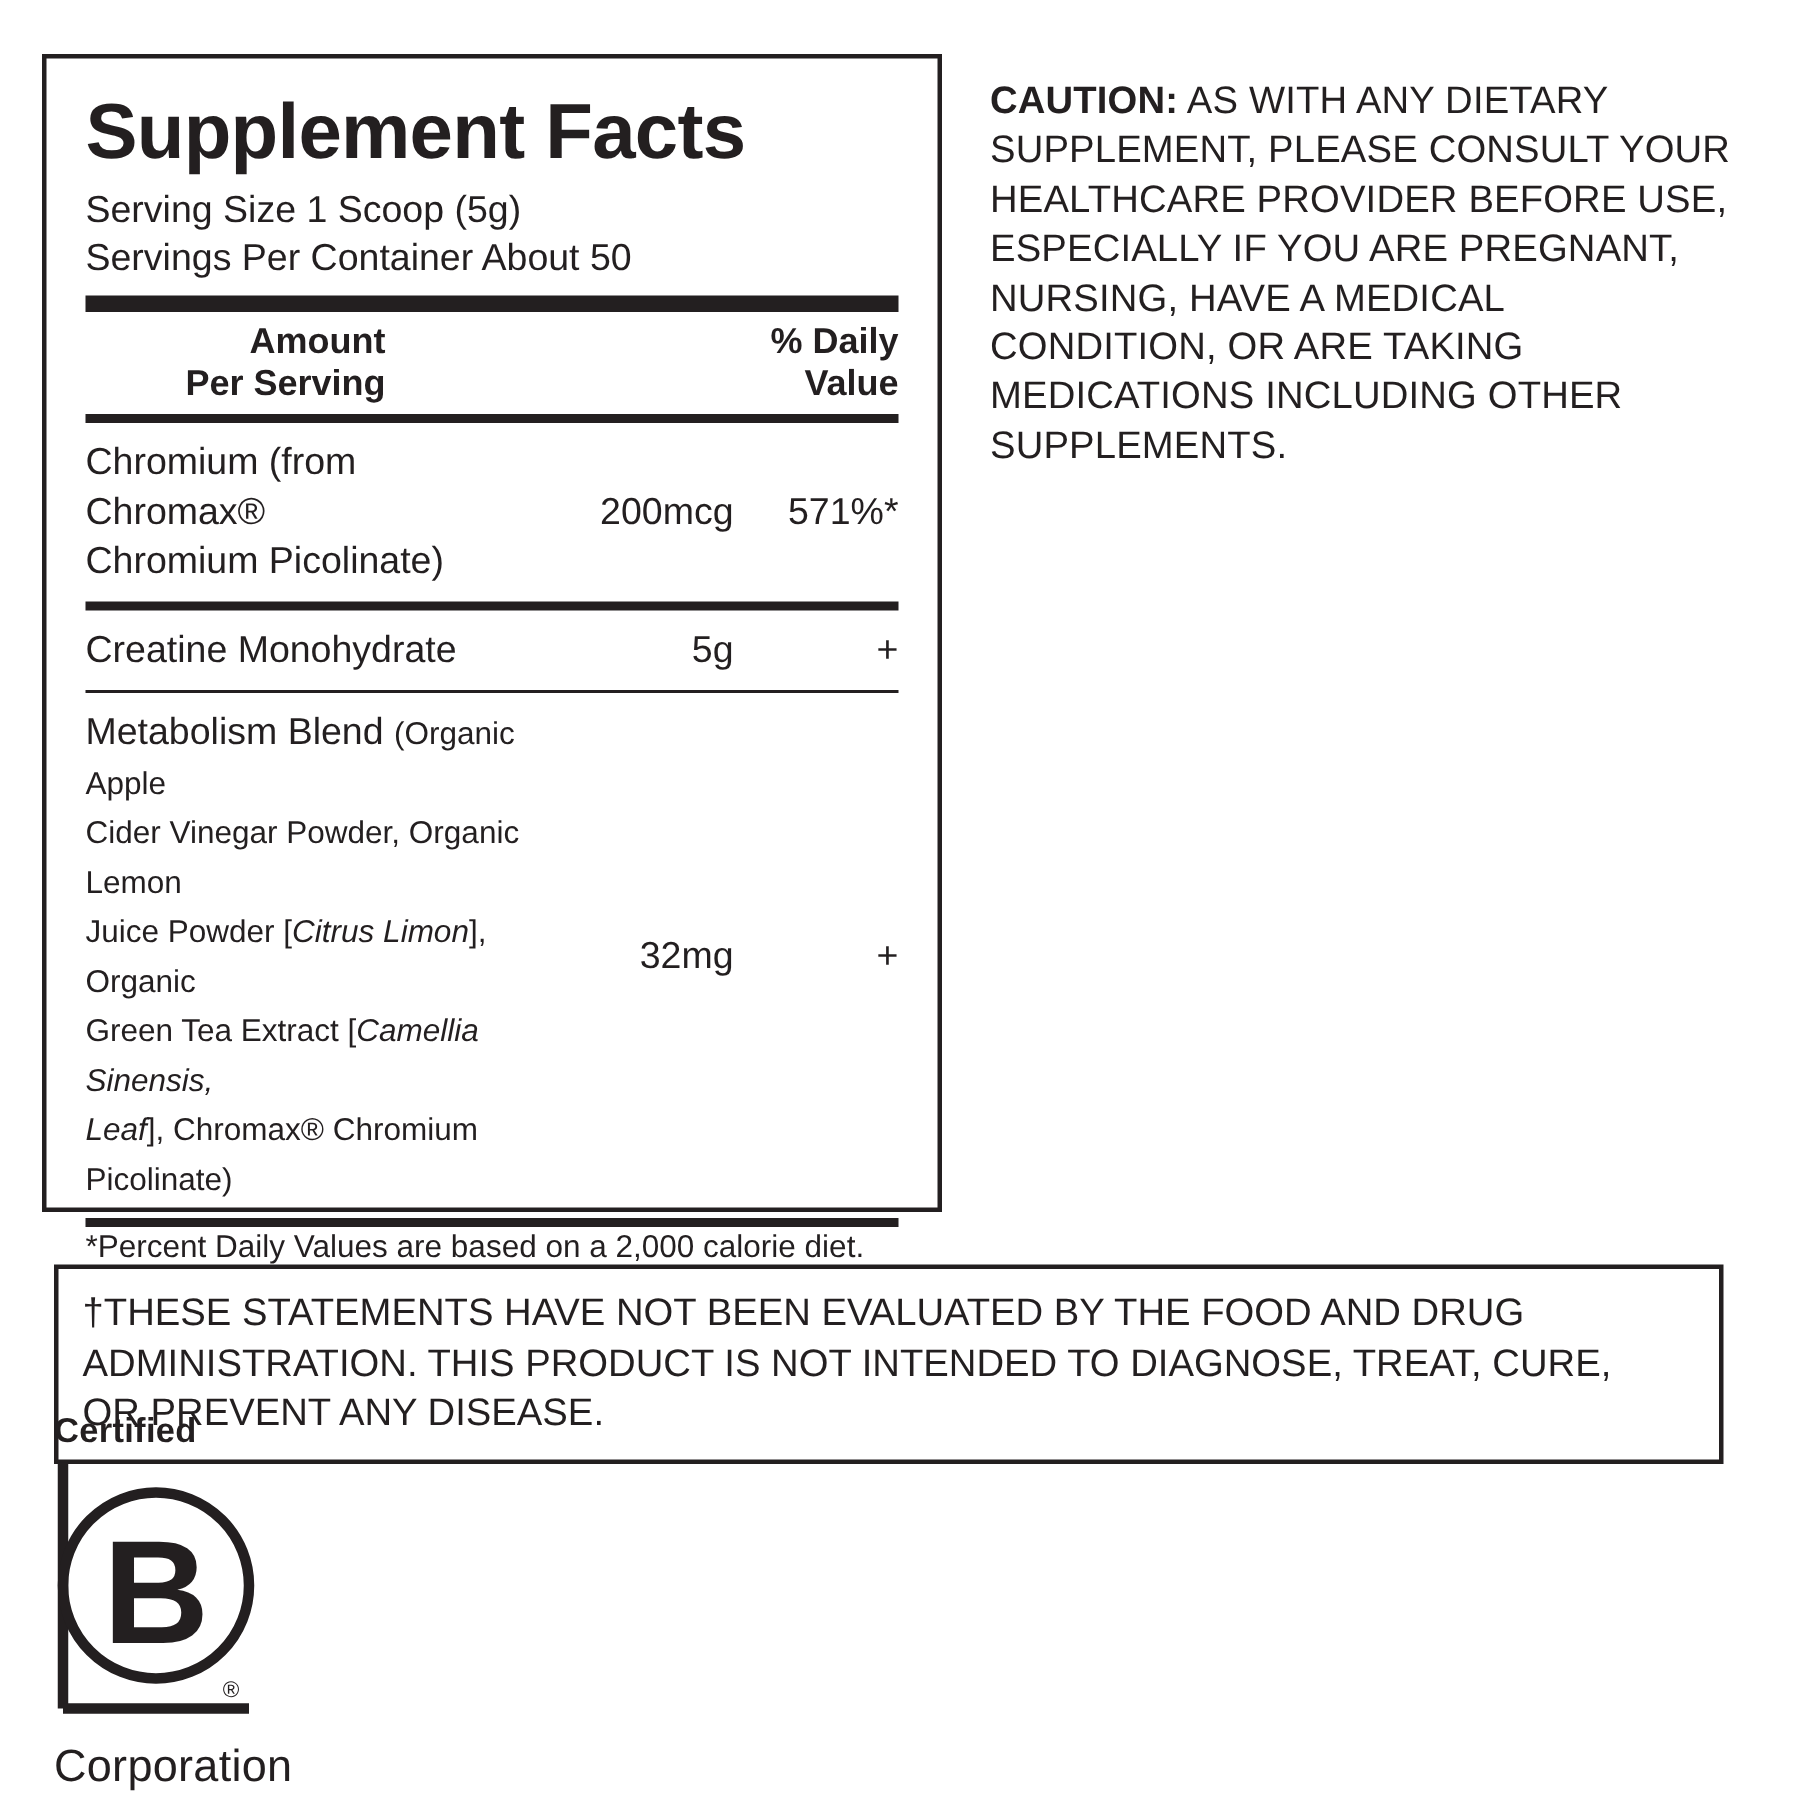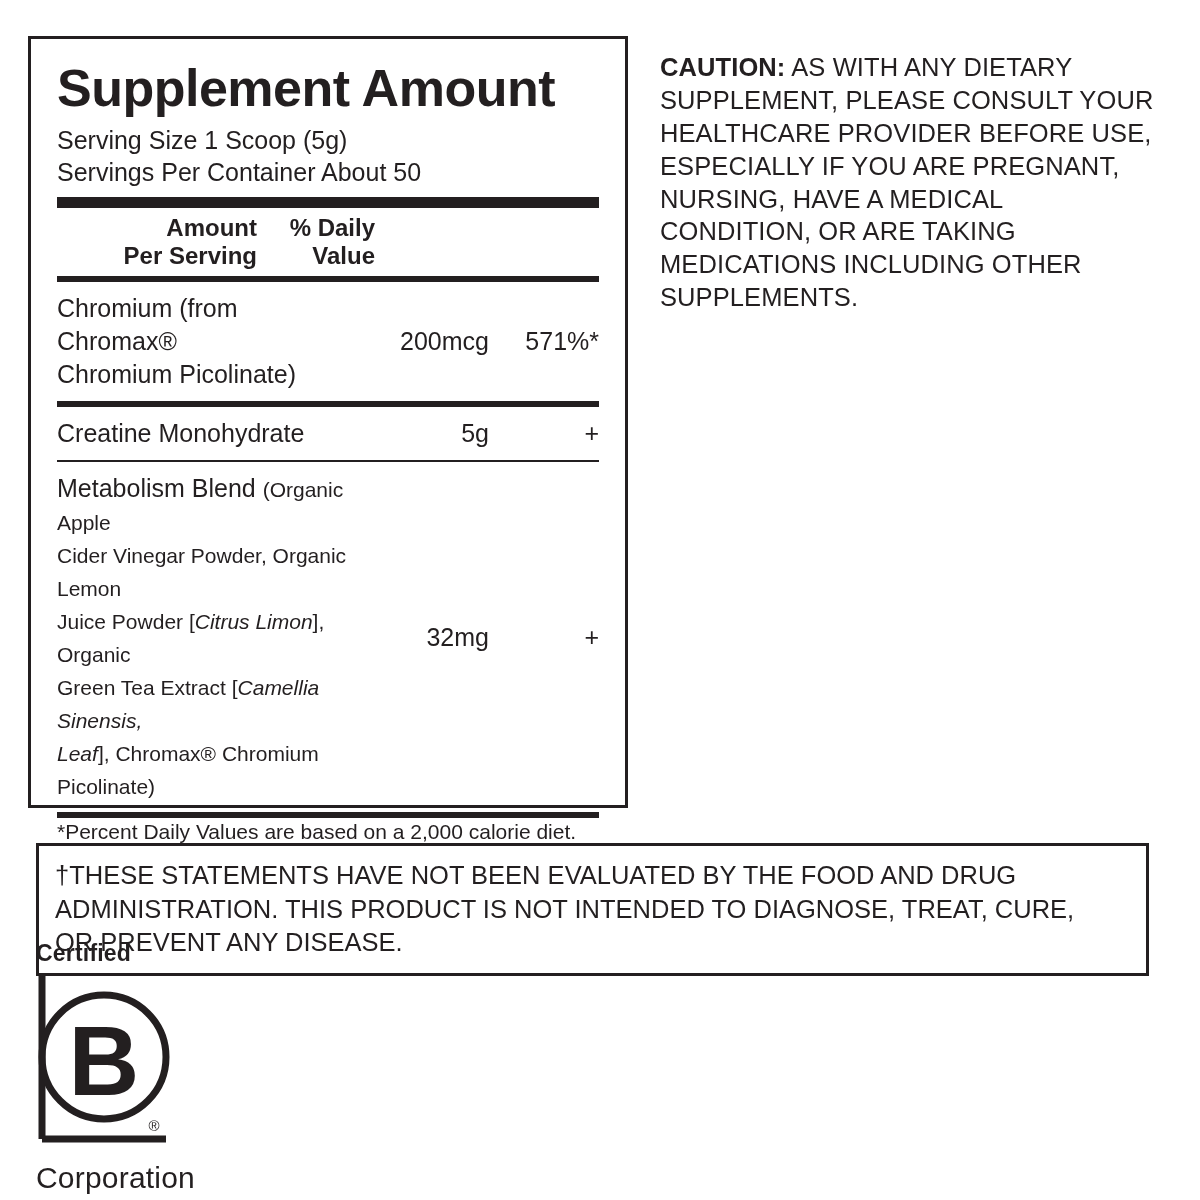--- a/index.html
+++ b/index.html
@@ -53,21 +53,21 @@
     margin: 0;
   }
   .rule-thin {
     height: 2px;
     background: #231f20;
     margin: 0;
   }
 
   .head-row {
     display: flex;
-    justify-content: flex-start;
+    justify-content: space-between;
     align-items: flex-start;
     padding: 6px 0 6px 0;
     text-align: right;
     font-weight: bold;
     font-size: 24px;
     line-height: 1.18;
   }
   .head-amount { width: 200px; }
   .head-dv { width: 118px; }
 
@@ -156,21 +156,21 @@
     letter-spacing: 0.2px;
     margin-top: 16px;
   }
   #bcorp svg { display: block; }
 </style>
 </head>
 <body>
 
 <div id="facts-panel">
 
-  <div id="facts-title">Supplement Amount</div>
+  <div id="facts-title">Supplement Facts</div>
 
   <div class="serving-line">Serving Size 1 Scoop (5g)</div>
   <div class="serving-line">Servings Per Container About 50</div>
 
   <div class="rule-thick"></div>
 
   <div class="head-row">
     <div class="head-amount">
       <div>Amount</div>
       <div>Per Serving</div>

